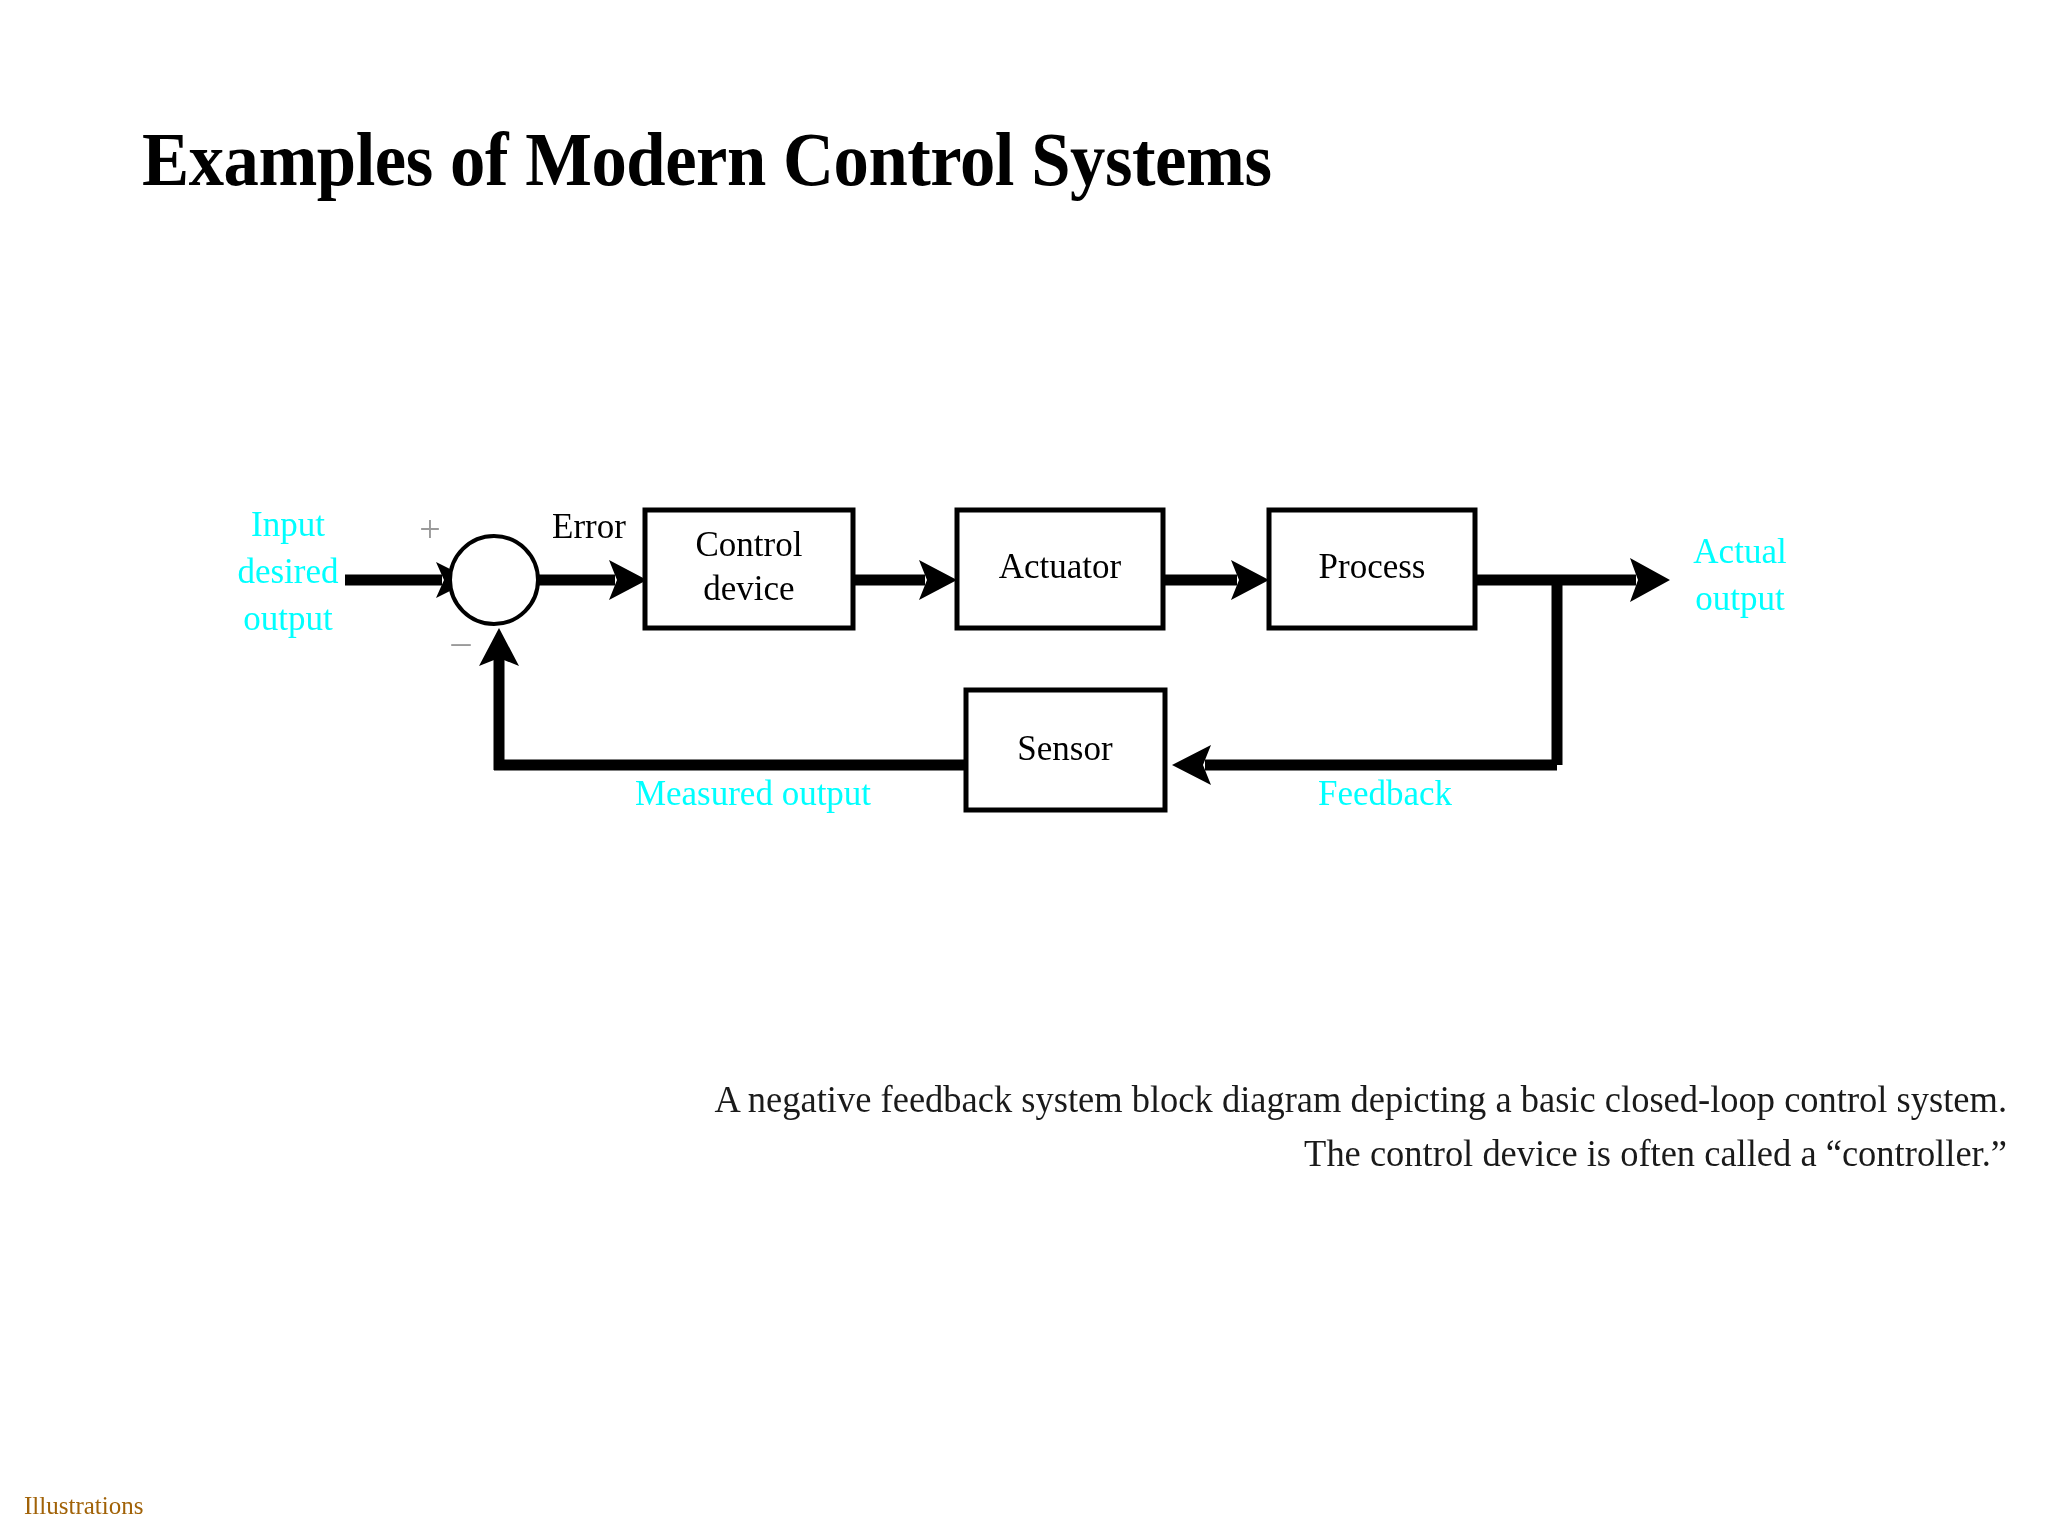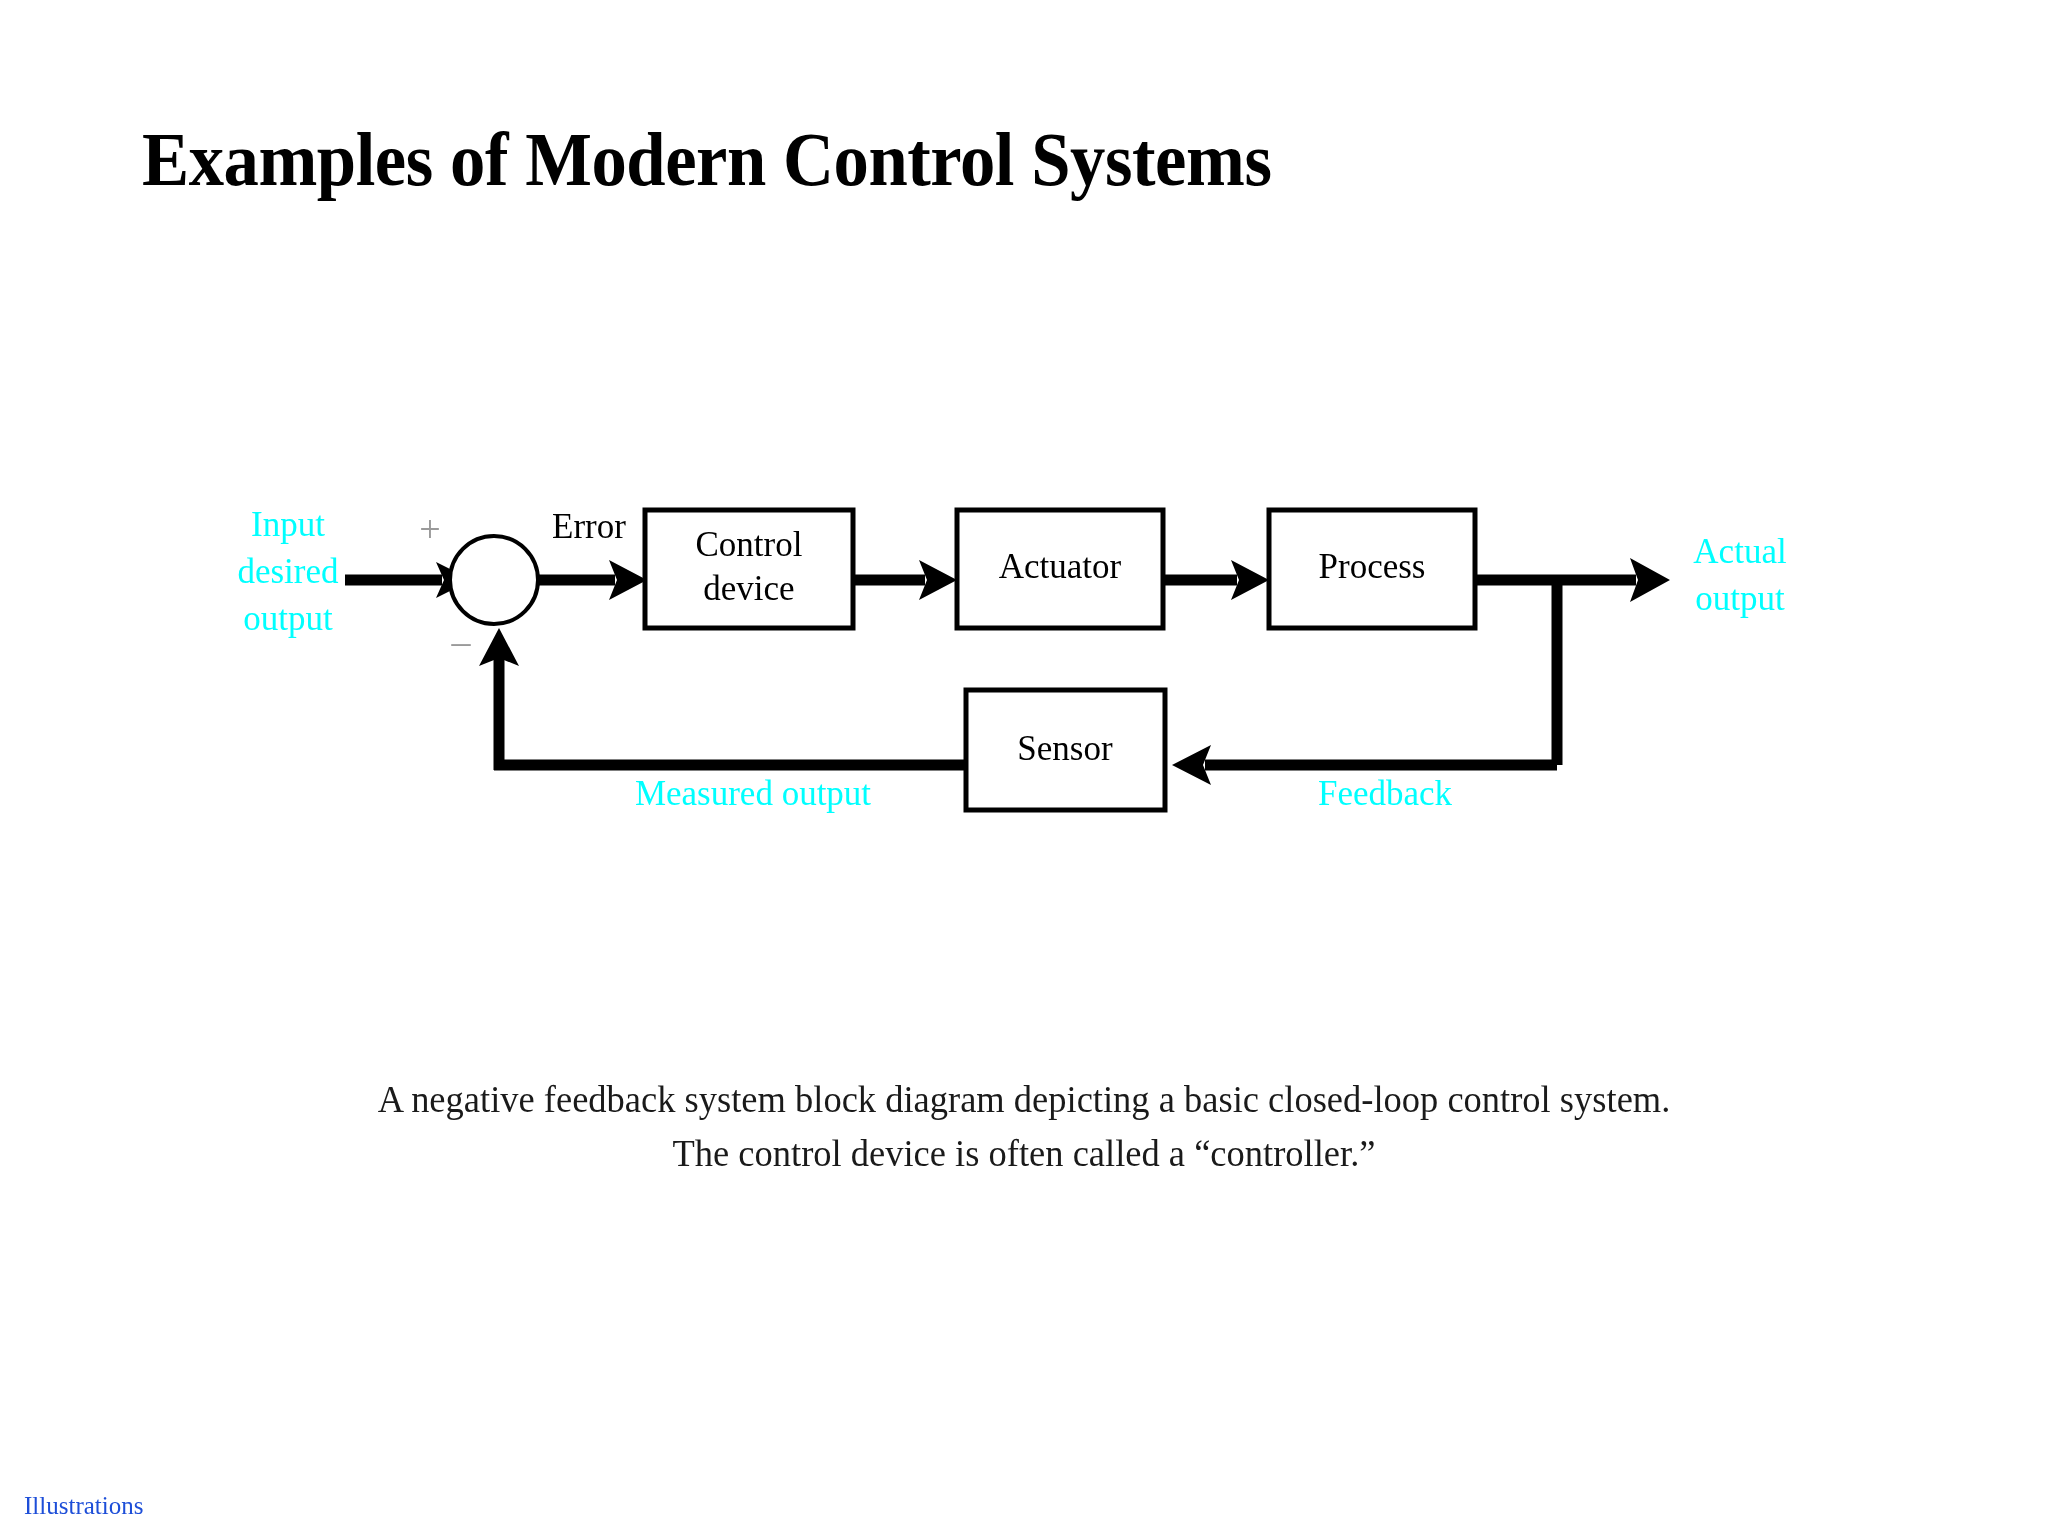--- a/index.html
+++ b/index.html
@@ -95,42 +95,42 @@
     text-anchor: middle;
     dominant-baseline: middle;
   }
 
   
   #caption {
     position: absolute;
     left: 0;
     top: 1072px;
     width: 2048px;
-    text-align: center;
+    text-align: right;
     font-family: "Liberation Serif", serif;
     font-size: 38px;
     line-height: 54px;
     color: #1a1a1a;
   }
   #caption .cap-line {
     display: block;
     transform: scaleX(0.96);
   }
 
   
   #footer {
     position: absolute;
     left: 24px;
     bottom: 16px;
     width: 1200px;
     display: flex;
     align-items: baseline;
     font-family: "Liberation Serif", serif;
     font-size: 25px;
-    color: #1d4ed8;
+    color: #a16207;
     white-space: nowrap;
   }
   #footer .foot-left { margin-right: 40px; }
   #footer .foot-right { }
 </style>
 </head>
 <body>
 
 <div id="slide-title">Examples of Modern Control Systems</div>
 

